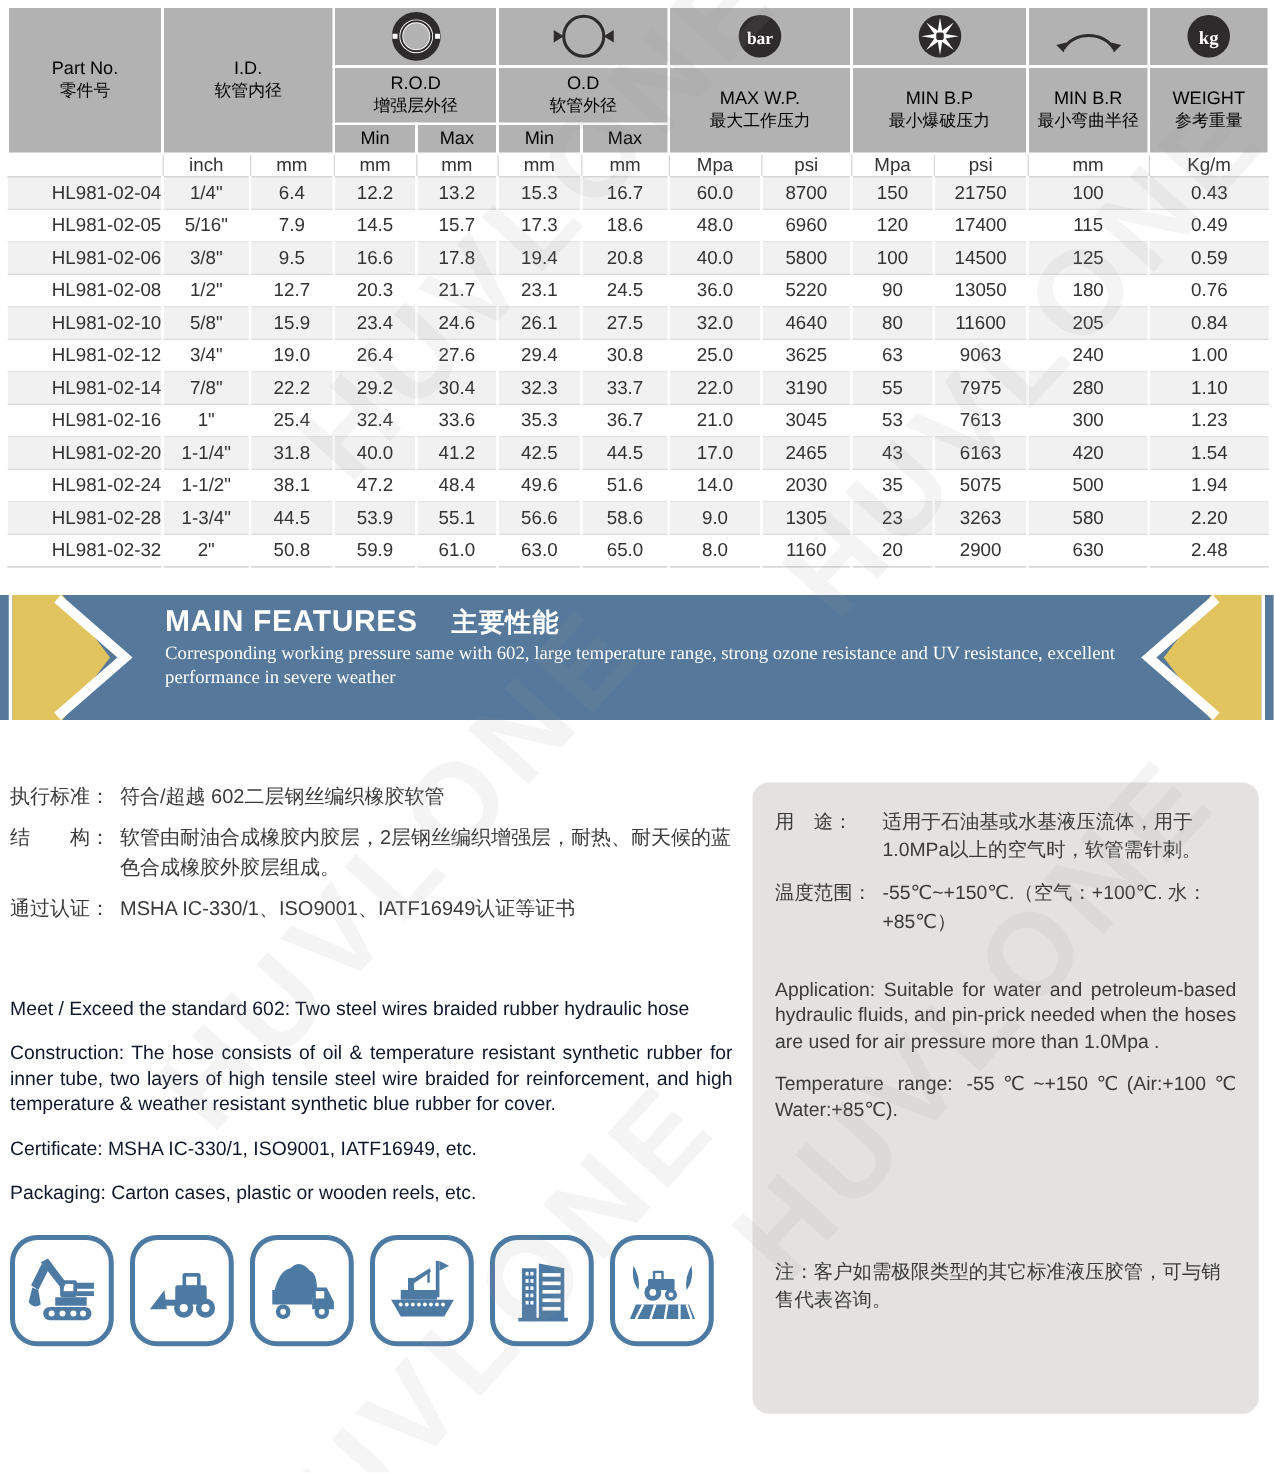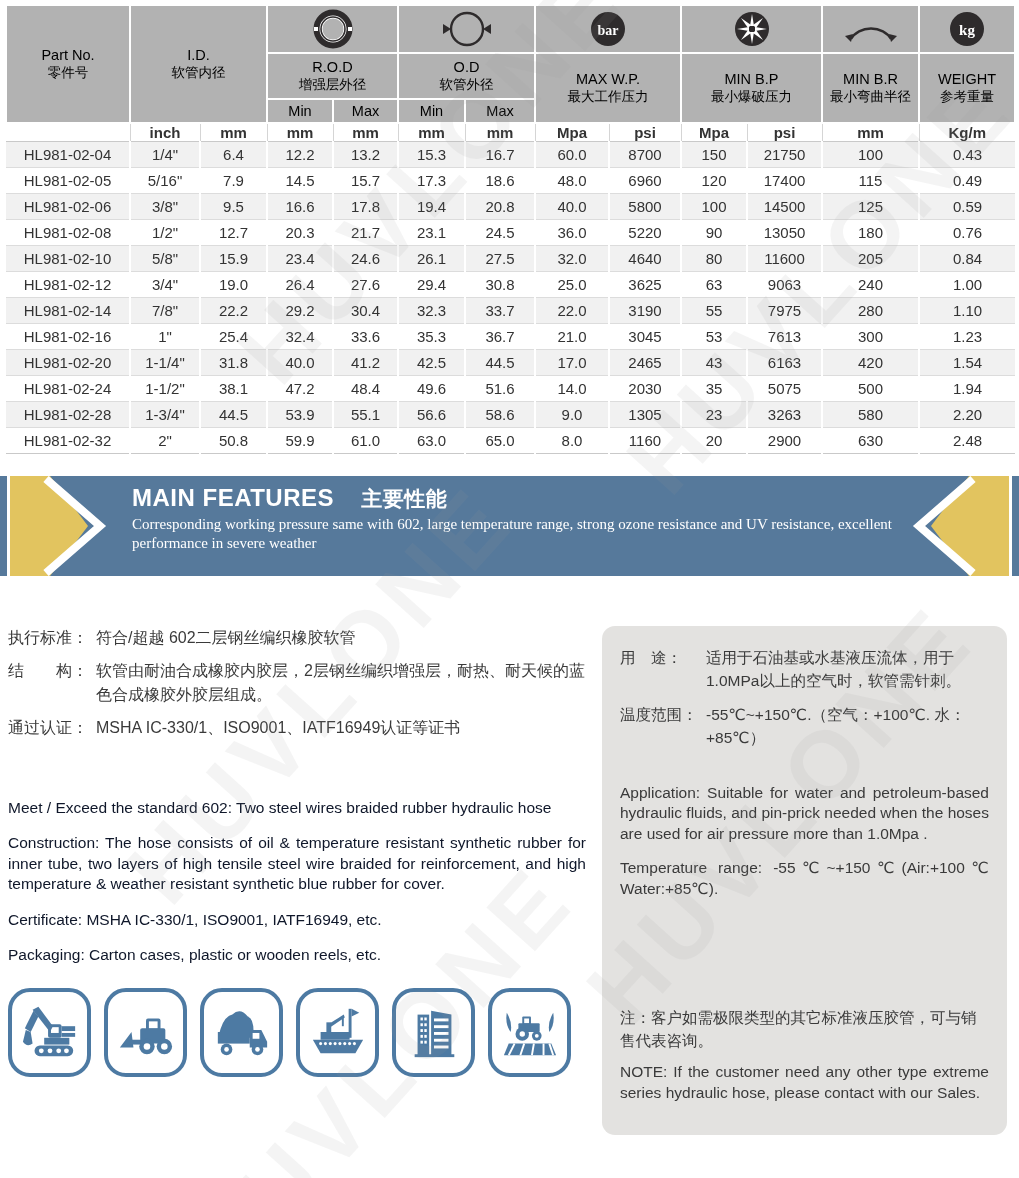--- a/index.html
+++ b/index.html
@@ -13,28 +13,28 @@
         transform:rotate(-48deg); white-space:nowrap; pointer-events:none; z-index:5; }
 
   
   .table-wrap { position:relative; margin:4px 5px 0 5px; z-index:2; }
   table.spec { border-collapse:collapse; table-layout:fixed; width:1009px; }
   table.spec th, table.spec td { text-align:center; vertical-align:middle; overflow:hidden; }
   thead th { background:#b2b2b2; border:2px solid #fff; font-weight:normal; color:#000000; }
   tr.row-icons   { height:48px; }
   tr.row-labels  { height:46px; }
   tr.row-minmax  { height:24px; font-size:14.5px; }
-  tr.row-units   { height:16px;font-weight:bold; }
+  tr.row-units   { height:16px; }
   tr.row-units td { background:#fff; border-left:1px solid #d5d5d5; border-bottom:1px solid #c9c9c9; font-size:15px; }
   tr.row-units td:first-child { border-left:none; }
   .hdr-en { font-size:14.5px; line-height:1.25; }
   .hdr-zh { font-size:13.5px; line-height:1.3; }
   tbody td { height:26px; font-size:15px; border-left:2px solid #fff; border-top:1px solid #dcdcdc; background:#fff; color:#333; }
   tbody tr.shade td { background:#f1f1f1; }
-  tbody td:first-child { border-left:none; }
+  tbody td:first-child { border-left:none;text-align:right; }
   tbody tr:last-child td { border-bottom:1px solid #c9c9c9; }
   .hicon { display:flex; align-items:center; justify-content:center; height:100%; }
 
   
   .banner { position:relative; margin:22px 0 0 0; height:100px; background:#56799b; z-index:2; }
   .banner-decor { position:absolute; top:0; height:100px; }
   .banner-decor.left { left:0; }
   .banner-decor.right { right:0; }
   .banner-text { position:absolute; left:132px; right:120px; top:8px; color:#fff; }
   .banner-title { font-size:24px; font-weight:bold; letter-spacing:0.5px; }
@@ -575,18 +575,17 @@
             <div class="lbl">温度范围：</div>
             <div class="txt">-55℃~+150℃.（空气：+100℃. 水：+85℃）</div>
           </div>
         </div>
       <div class="en-app" id="right-en">
           <p class="en">Application: Suitable for water and petroleum-based hydraulic fluids, and pin-prick needed when the hoses are used for air pressure more than 1.0Mpa .</p>
           <p class="en">Temperature range: -55℃~+150℃(Air:+100℃ Water:+85℃).</p>
         </div>
       <div class="note-block">
         <div class="note-zh">注：客户如需极限类型的其它标准液压胶管，可与销售代表咨询。</div>
-        <p class="en">NOTE: If the customer need any other type extreme series hydraulic hose, please contact with our Sales.</p>
       </div>
     </div>
   </div>
 
 </div>
 
 </body></html>

